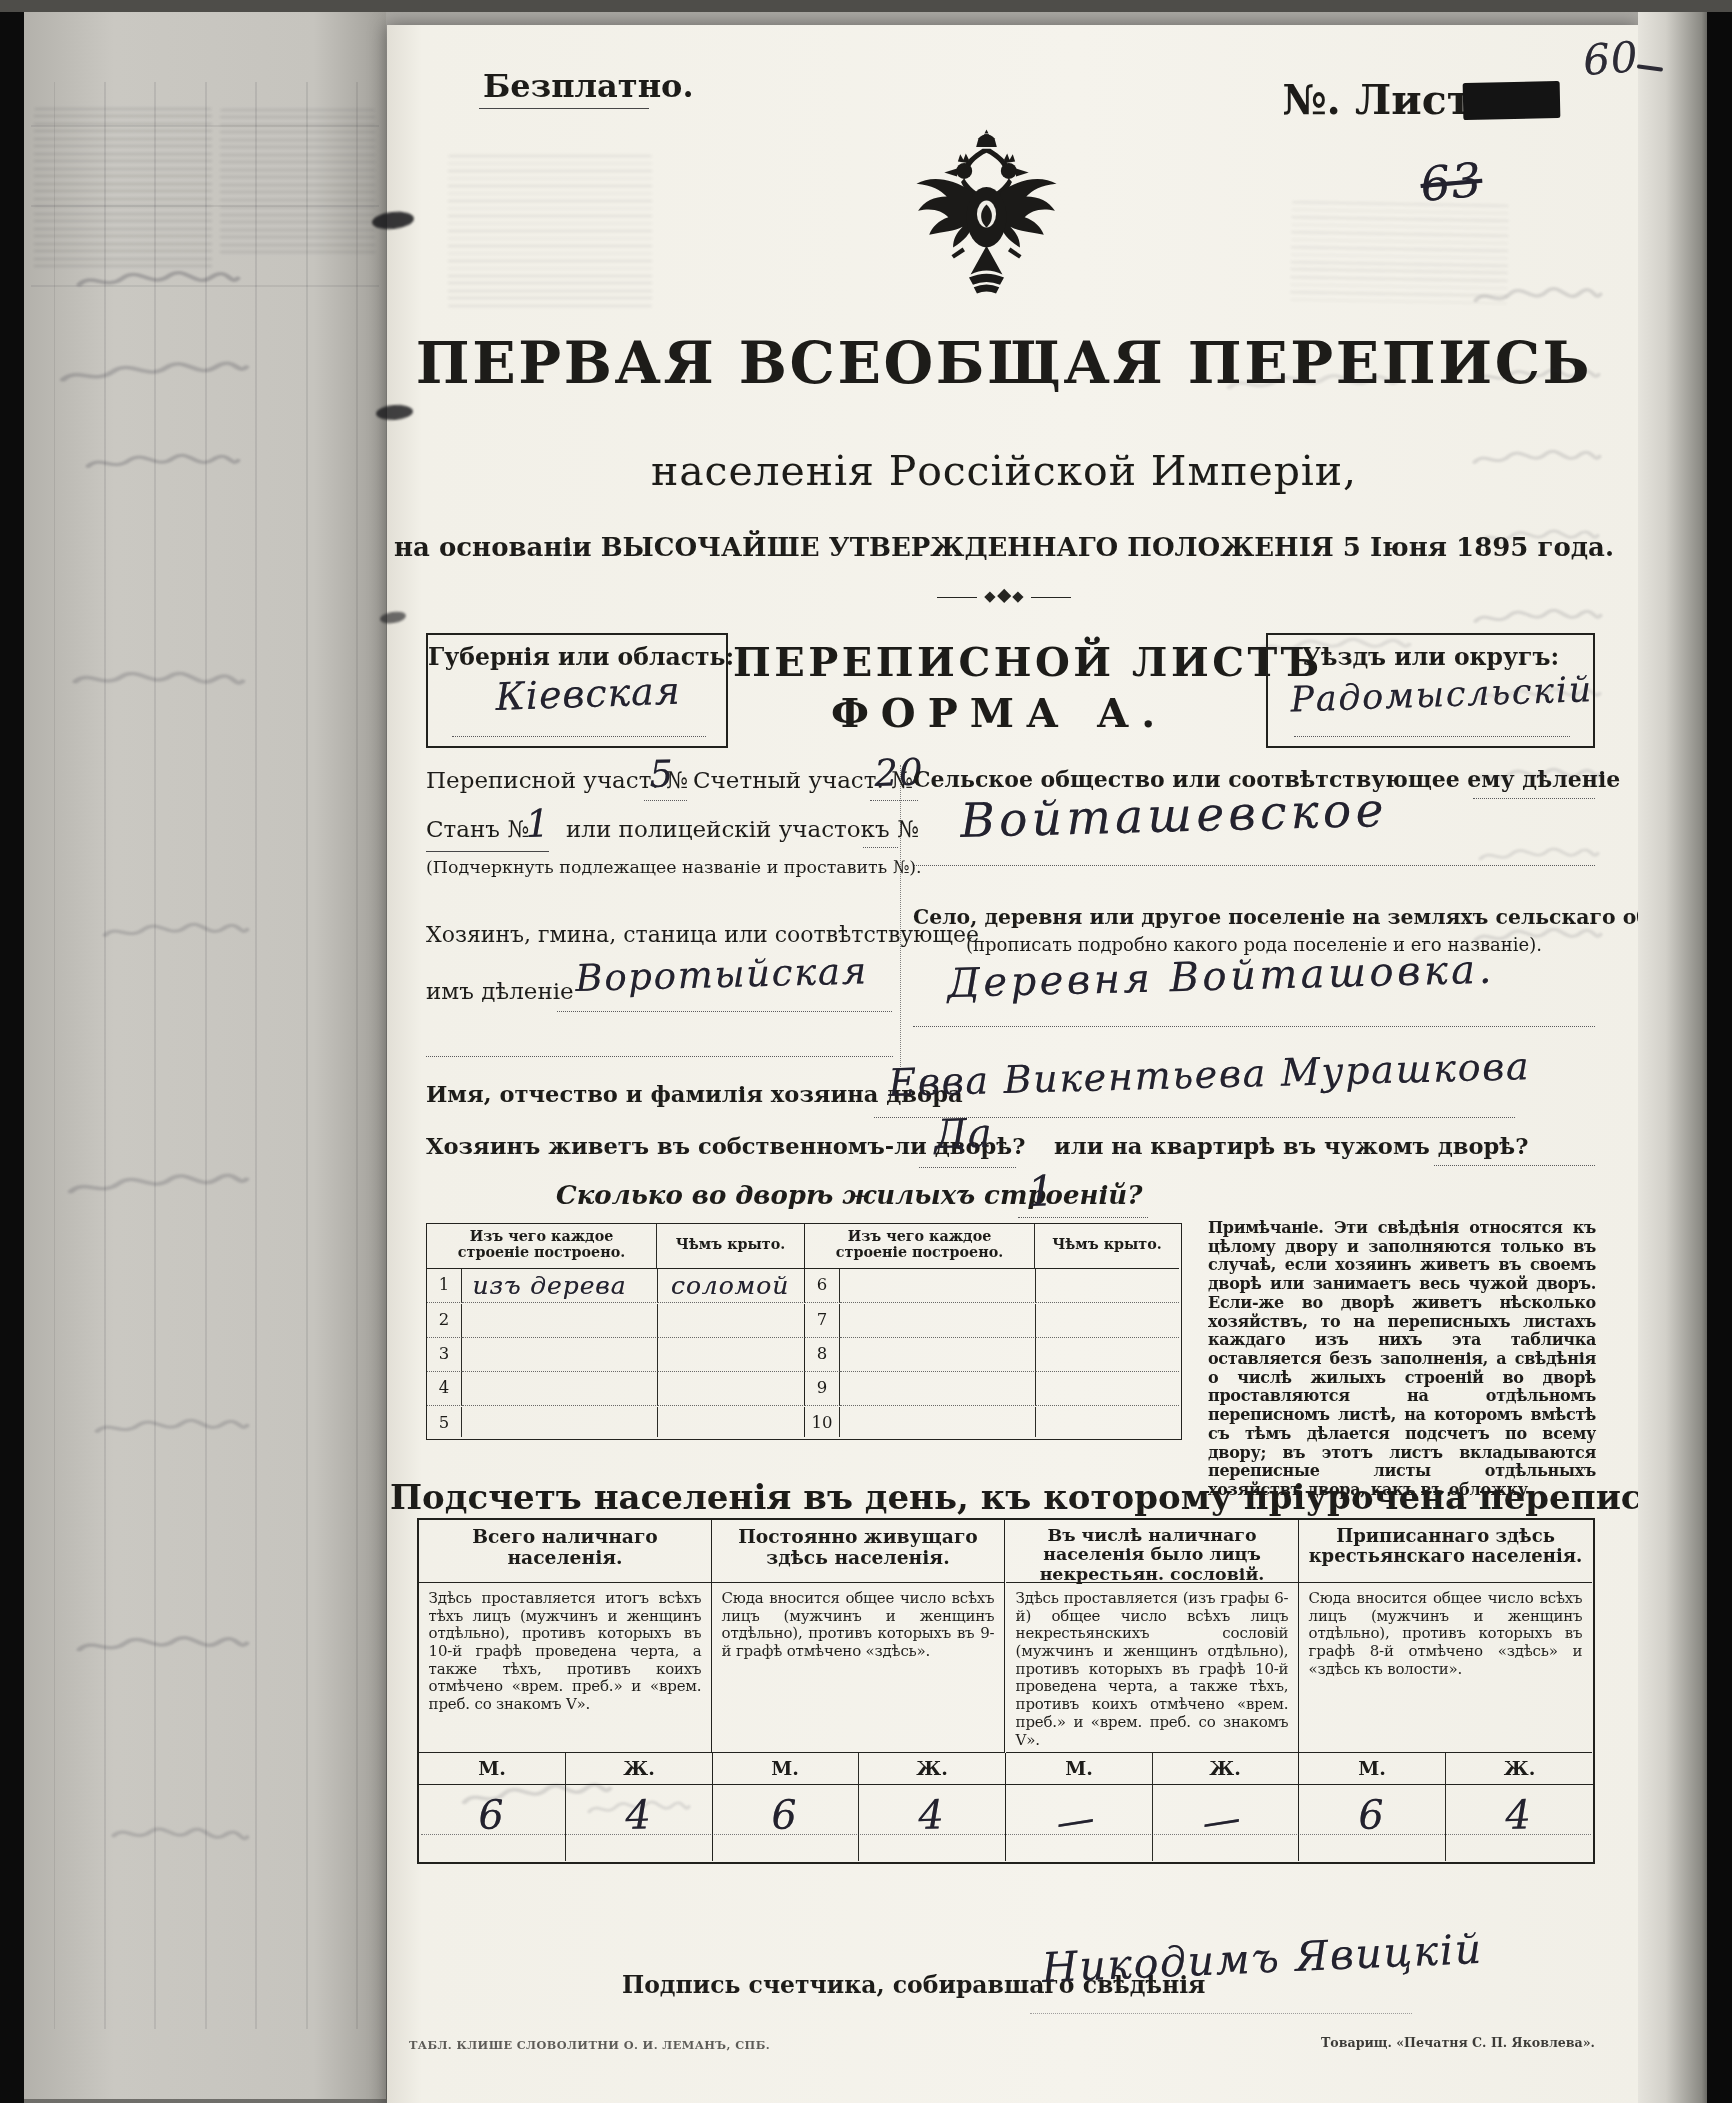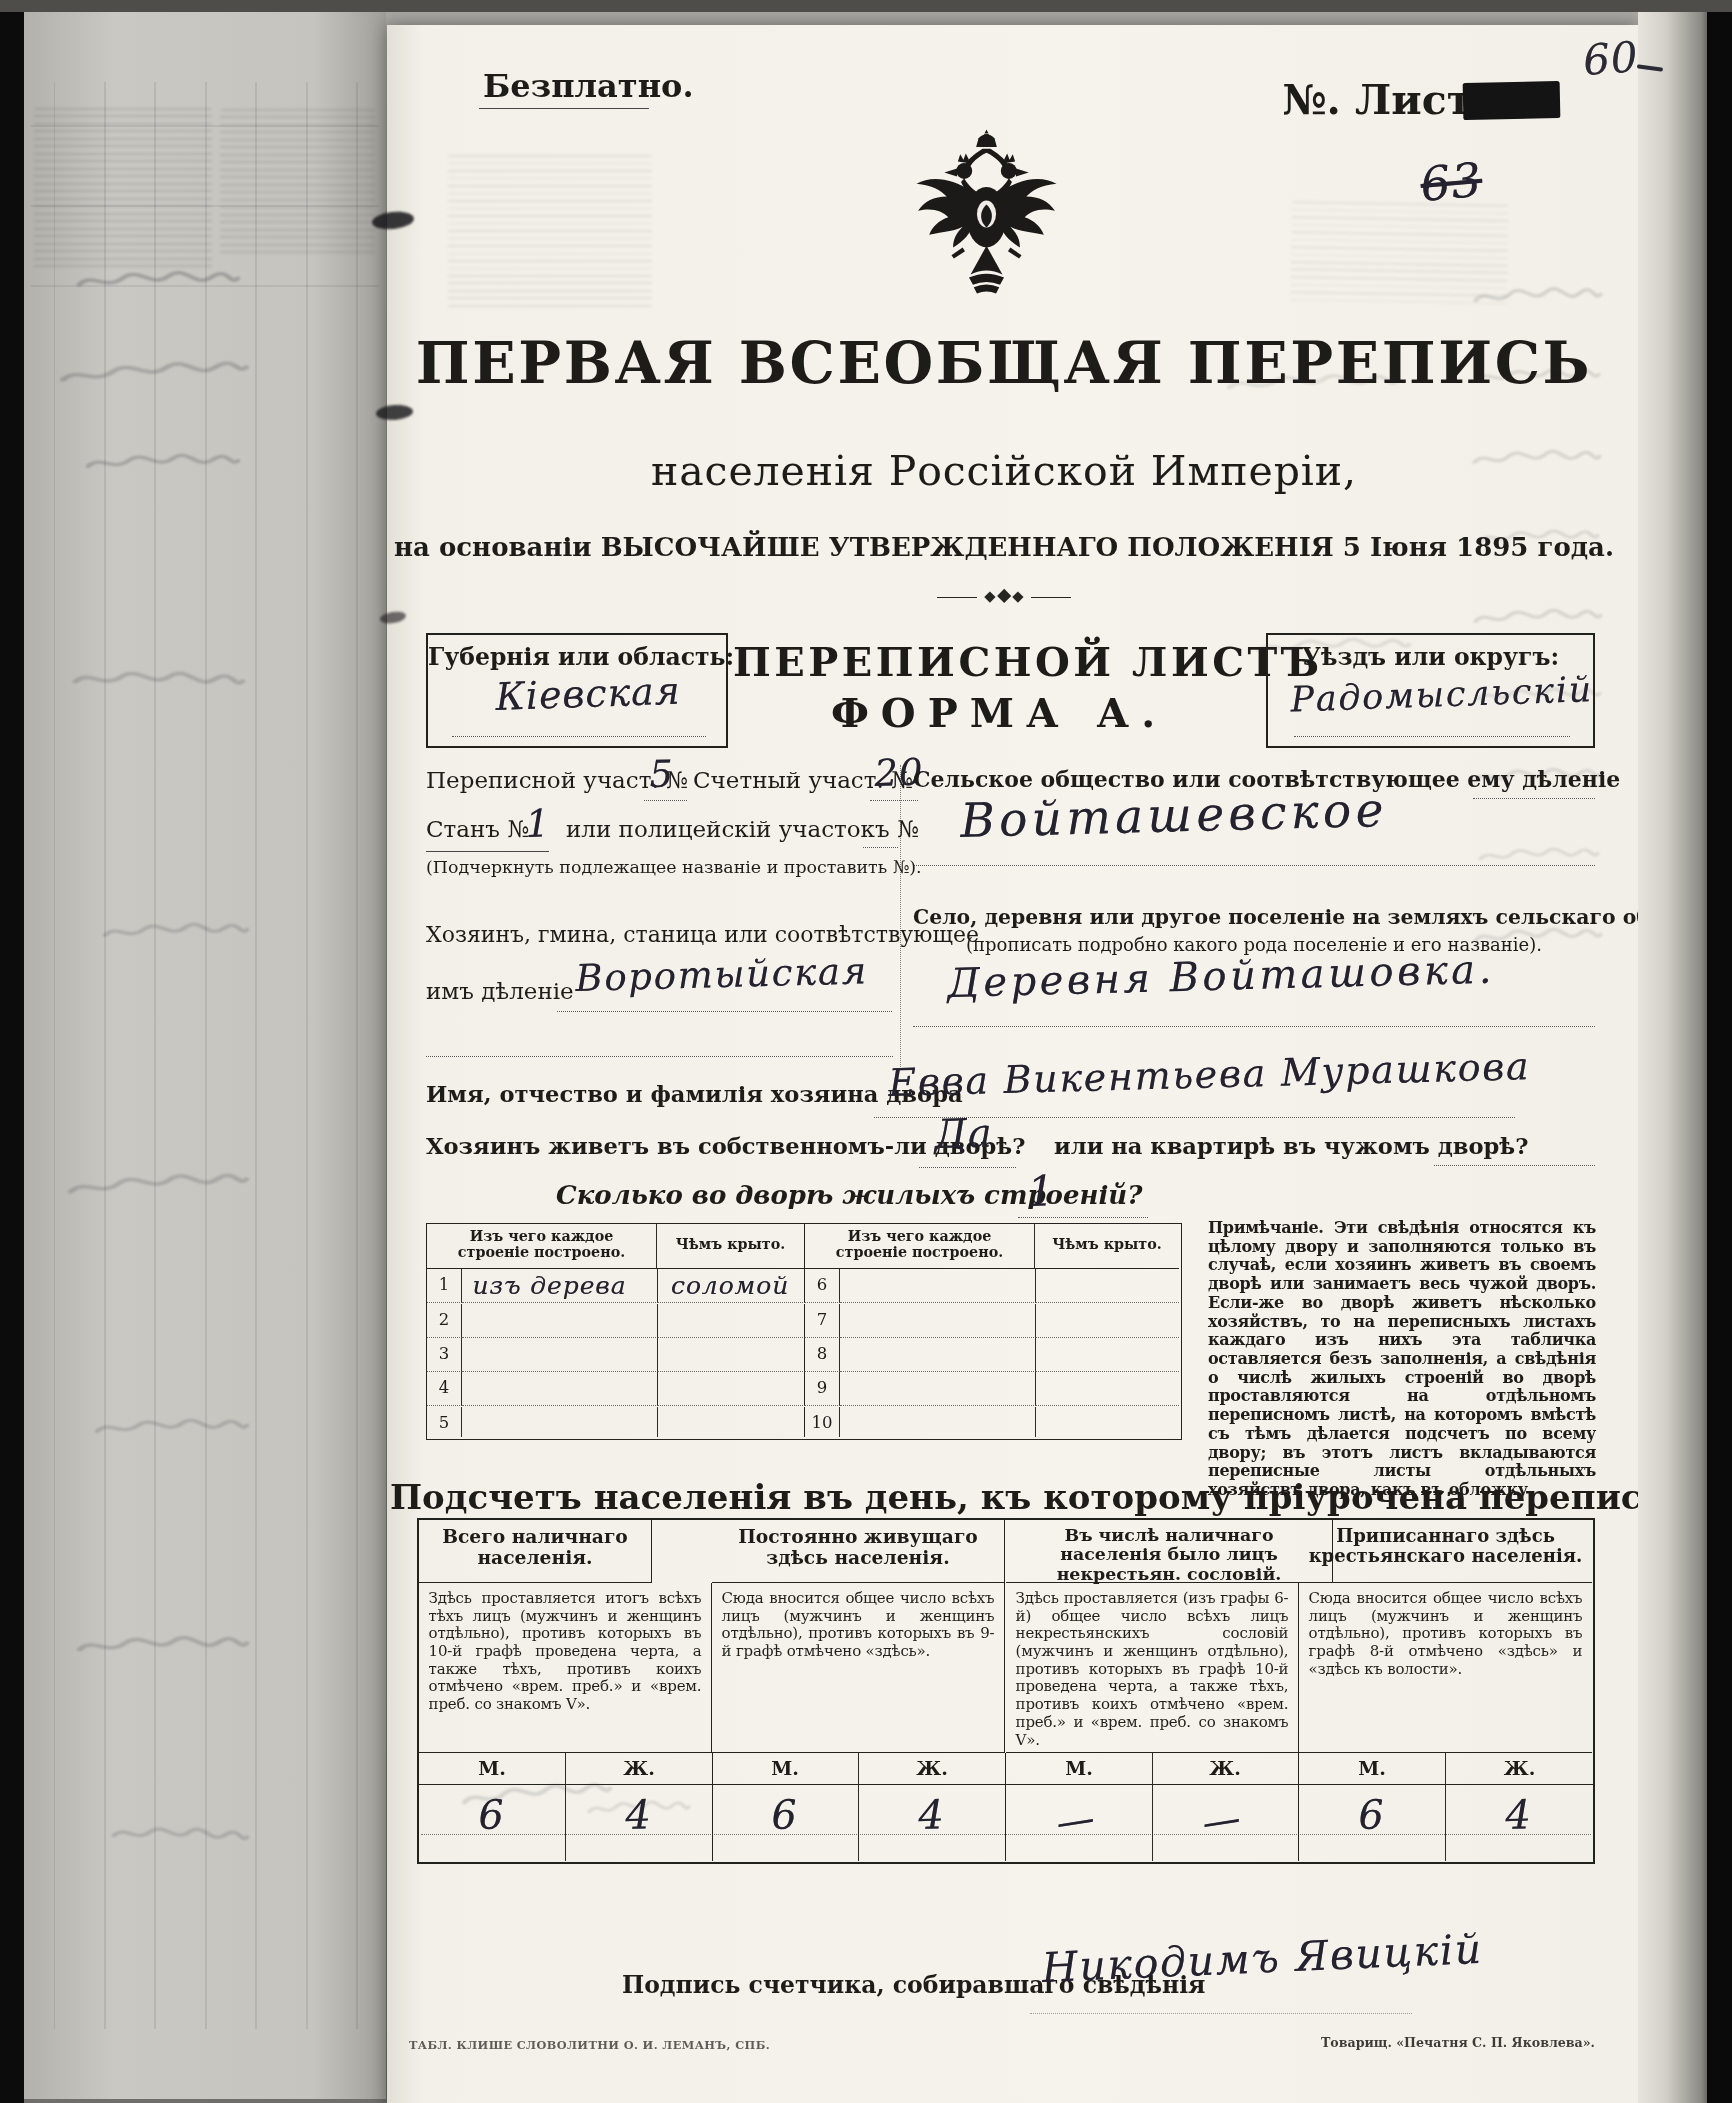--- a/index.html
+++ b/index.html
@@ -256,23 +256,23 @@
     <div class="cell bt-num brS" style="left:378px;top:183px;width:35px;height:30px">10</div>
     <div class="cell brS" style="left:413px;top:183px;width:196px;height:30px"></div>
     <div class="cell" style="left:608px;top:183px;width:144px;height:30px"></div>
   </div>
 
   <div class="abs t wrap j" style="left:821px;top:1194px;width:388px;font-size:16px;line-height:1.17;font-weight:bold;letter-spacing:-0.3px"><span>Примѣчаніе.</span> <span>Эти свѣдѣнія относятся къ цѣлому двору и заполняются только въ случаѣ, если хозяинъ живетъ въ своемъ дворѣ или занимаетъ весь чужой дворъ. Если-же во дворѣ живетъ нѣсколько хозяйствъ, то на переписныхъ листахъ каждаго изъ нихъ эта табличка оставляется безъ заполненія, а свѣдѣнія о числѣ жилыхъ строеній во дворѣ проставляются на отдѣльномъ переписномъ листѣ, на которомъ вмѣстѣ съ тѣмъ дѣлается подсчетъ по всему двору; въ этотъ листъ вкладываются переписные листы отдѣльныхъ хозяйствъ двора, какъ въ обложку.</span></div>
 
   <div class="abs t b c" style="left:3px;top:1453px;width:1243px;font-size:34px">Подсчетъ населенія въ день, къ которому пріурочена перепись.</div>
 
   <div class="abs bxbrd" style="left:30px;top:1493px;width:1178px;height:346px">
-    <div class="cell ct-title brB bbB" style="left:0;top:0;width:233px;height:63px;font-size:18.7px">Всего наличнаго населенія.</div>
+    <div class="cell ct-title brB bbB" style="left:0;top:0;width:293px;height:63px;font-size:18.7px">Всего наличнаго населенія.</div>
     <div class="cell ct-title brB bbB" style="left:293px;top:0;width:293px;height:63px;font-size:18.7px">Постоянно живущаго здѣсь населенія.</div>
-    <div class="cell ct-title brB bbB" style="left:587px;top:0;width:327px;height:63px;font-size:17.4px">Въ числѣ наличнаго населенія было лицъ некрестьян. сословій.</div>
+    <div class="cell ct-title brB bbB" style="left:587px;top:0;width:293px;height:63px;font-size:17.4px">Въ числѣ наличнаго населенія было лицъ некрестьян. сословій.</div>
     <div class="cell ct-title bbB" style="left:880px;top:0;width:293px;height:63px;font-size:18px">Приписаннаго здѣсь крестьянскаго населенія.</div>
 
     <div class="cell ct-desc brB bbB" style="left:0;top:63px;width:293px;height:170px">Здѣсь проставляется итогъ всѣхъ тѣхъ лицъ (мужчинъ и женщинъ отдѣльно), противъ которыхъ въ 10-й графѣ проведена черта, а также тѣхъ, противъ коихъ отмѣчено «врем. преб.» и «врем. преб. со знакомъ V».</div>
     <div class="cell ct-desc brB bbB" style="left:293px;top:63px;width:293px;height:170px">Сюда вносится общее число всѣхъ лицъ (мужчинъ и женщинъ отдѣльно), противъ которыхъ въ 9-й графѣ отмѣчено «здѣсь».</div>
     <div class="cell ct-desc brB bbB" style="left:587px;top:63px;width:293px;height:170px">Здѣсь проставляется (изъ графы 6-й) общее число всѣхъ лицъ некрестьянскихъ сословій (мужчинъ и женщинъ отдѣльно), противъ которыхъ въ графѣ 10-й проведена черта, а также тѣхъ, противъ коихъ отмѣчено «врем. преб.» и «врем. преб. со знакомъ V».</div>
     <div class="cell ct-desc bbB" style="left:880px;top:63px;width:293px;height:170px">Сюда вносится общее число всѣхъ лицъ (мужчинъ и женщинъ отдѣльно), противъ которыхъ въ графѣ 8-й отмѣчено «здѣсь» и «здѣсь къ волости».</div>
 
     <div class="cell ct-mf brS bbB" style="left:0;top:233px;width:147px;height:32px">М.</div>
     <div class="cell ct-mf brB bbB" style="left:147px;top:233px;width:147px;height:32px">Ж.</div>
     <div class="cell ct-mf brS bbB" style="left:293px;top:233px;width:147px;height:32px">М.</div>

